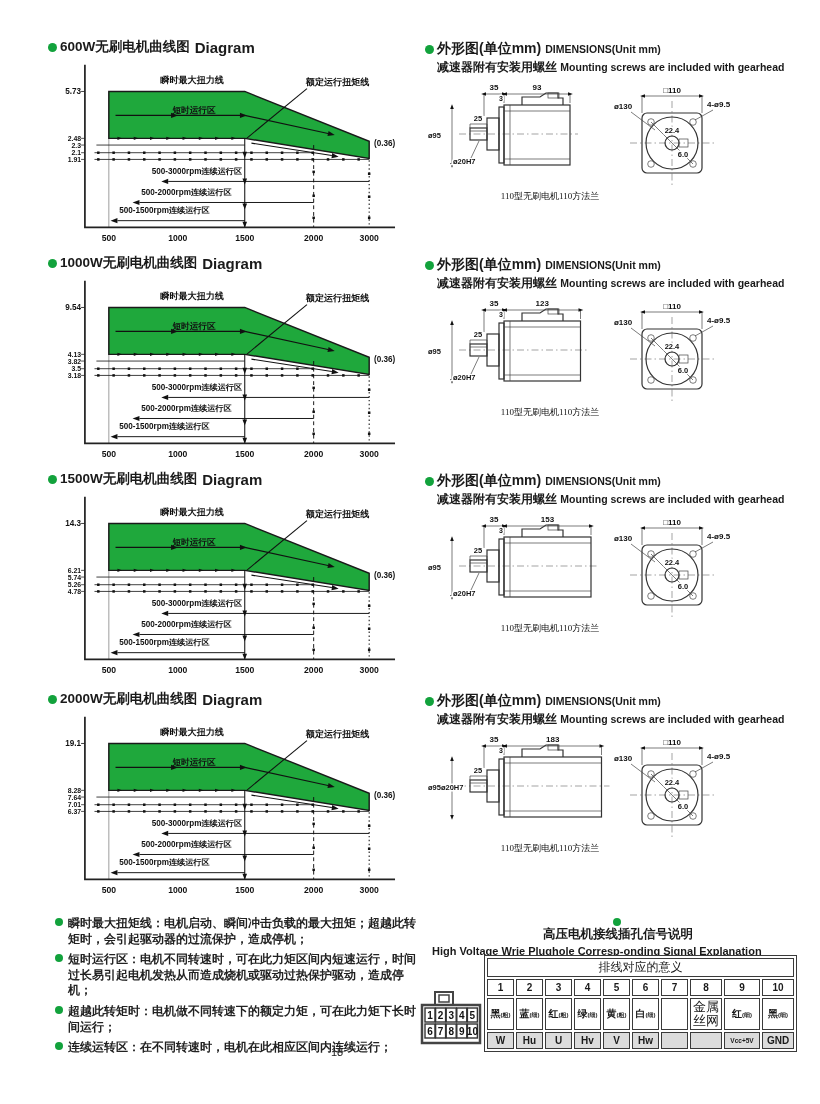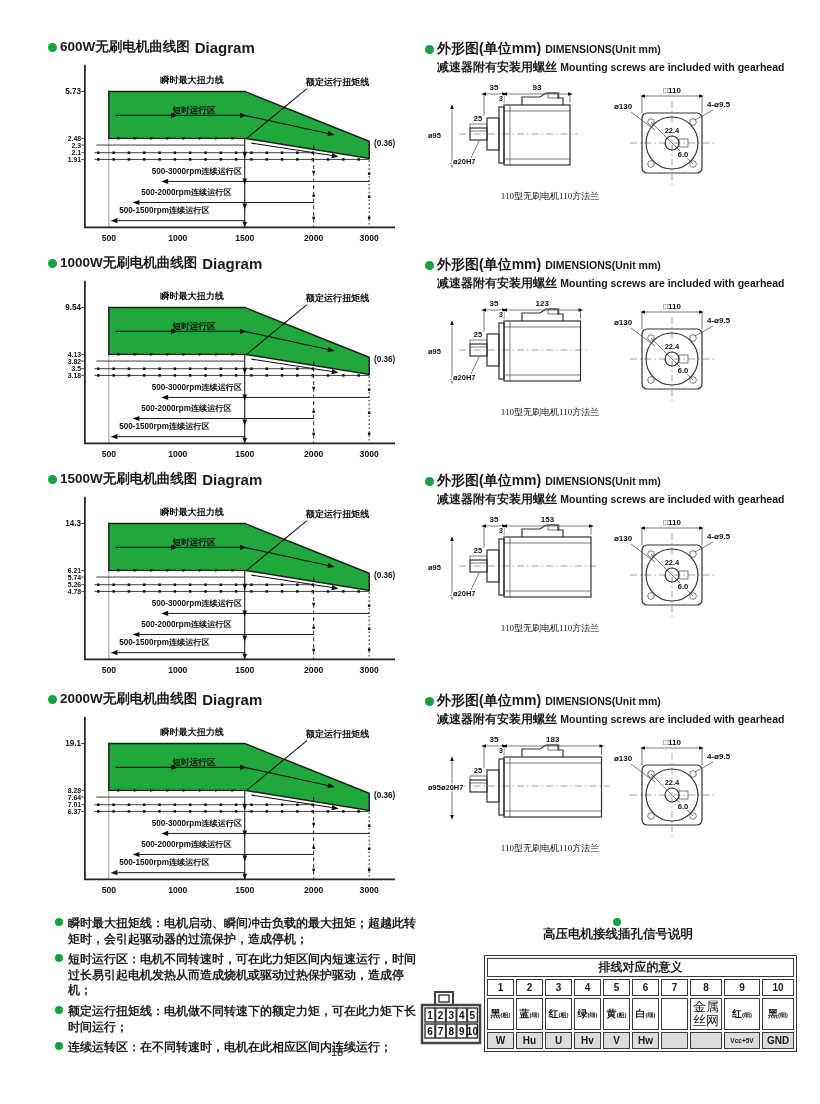--- a/index.html
+++ b/index.html
@@ -24,21 +24,21 @@
   .notes{position:absolute;left:55px;top:916px;width:372px;}
   .note-item{display:flex;margin-bottom:5px;font-size:12px;font-weight:bold;line-height:1.3;color:#222;}
   .note-item .dot{margin-top:2px;margin-right:5px;width:8px;height:8px;}
   
   .signal{position:absolute;left:418px;top:918px;width:400px;height:140px;}
   .sig-title{font-weight:bold;font-size:12.5px;display:flex;align-items:center;flex-direction:column;}
   .sig-title .dot{width:8px;height:8px;}
   .sig-en{font-weight:bold;font-size:11px;margin:2px 0 0 14px;}
   .sig-table{position:absolute;left:66px;top:37px;border-collapse:separate;border-spacing:2px;background:#fff;border:1.6px solid #3a3a3a;}
   .sig-table td{border:1.4px solid #3a3a3a;text-align:center;vertical-align:middle;padding:0;background:#fff;}
-  .t-title{font-weight:bold;font-size:12px;height:16px;margin-top:44px;}
+  .t-title{font-weight:normal;font-size:12px;height:16px;margin-top:44px;}
   .t-pin{font-weight:bold;font-size:10px;height:15px;width:24px;}
   .t-col{font-size:10px;font-weight:bold;height:30px;line-height:1.05;}
   .t-col .tiny{font-size:6px;}
   .t-metal{font-size:13px;font-weight:normal;line-height:1.1;}
   .t-sig{font-weight:bold;font-size:10px;height:15px;background:#dcdcdc !important;}
   .t-sig.small{font-size:6.5px;}
   .connector{position:absolute;left:2px;top:72px;}
   .page-num{position:absolute;left:0;top:1046px;width:674px;text-align:center;font-size:11px;color:#222;}
 </style>
 </head>
@@ -734,33 +734,34 @@
   <div class="note-item">
     <span class="dot acc" style="background: rgb(18, 162, 60);"></span>
     <span>瞬时最大扭矩线：电机启动、瞬间冲击负载的最大扭矩；超越此转矩时，会引起驱动器的过流保护，造成停机；</span>
   </div>
   <div class="note-item">
     <span class="dot acc" style="background: rgb(18, 162, 60);"></span>
     <span>短时运行区：电机不同转速时，可在此力矩区间内短速运行，时间过长易引起电机发热从而造成烧机或驱动过热保护驱动，造成停机；</span>
   </div>
   <div class="note-item">
     <span class="dot acc" style="background: rgb(18, 162, 60);"></span>
-    <span>额定运行扭矩线：电机做不同转速下的额定力矩，可在此力矩下长时间运行；</span>
+    <span>超越此转矩时：电机做不同转速下的额定力矩，可在此力矩下长时间运行；</span>
   </div>
   <div class="note-item">
     <span class="dot acc" style="background: rgb(18, 162, 60);"></span>
     <span>连续运转区：在不同转速时，电机在此相应区间内连续运行；</span>
   </div>
 </div>
 
 <div class="signal">
   <div class="sig-title">
     <span class="dot acc" style="background: rgb(18, 162, 60);"></span>
     <span>高压电机接线插孔信号说明</span>
   </div>
+  <div class="sig-en">High Voltage Wrie Plughole Corresp-onding Signal Explanation</div>
   <div class="connector" id="connector">
       <svg width="62" height="56" viewBox="0 0 62 56" xmlns="http://www.w3.org/2000/svg">
         <rect x="15" y="2" width="18" height="13" fill="none" stroke="#444" stroke-width="2"></rect>
         <rect x="19" y="5" width="10" height="7" fill="none" stroke="#444" stroke-width="1.5"></rect>
         <rect x="2" y="15" width="58" height="38" fill="none" stroke="#444" stroke-width="2.5"></rect>
         <rect x="5" y="18" width="10" height="14" fill="#fff" stroke="#333" stroke-width="1.4"></rect>
         <text x="10" y="29" font-size="10" font-weight="bold" text-anchor="middle" fill="#111">1</text>
         <rect x="15.6" y="18" width="10" height="14" fill="#fff" stroke="#333" stroke-width="1.4"></rect>
         <text x="20.6" y="29" font-size="10" font-weight="bold" text-anchor="middle" fill="#111">2</text>
         <rect x="26.2" y="18" width="10" height="14" fill="#fff" stroke="#333" stroke-width="1.4"></rect>

